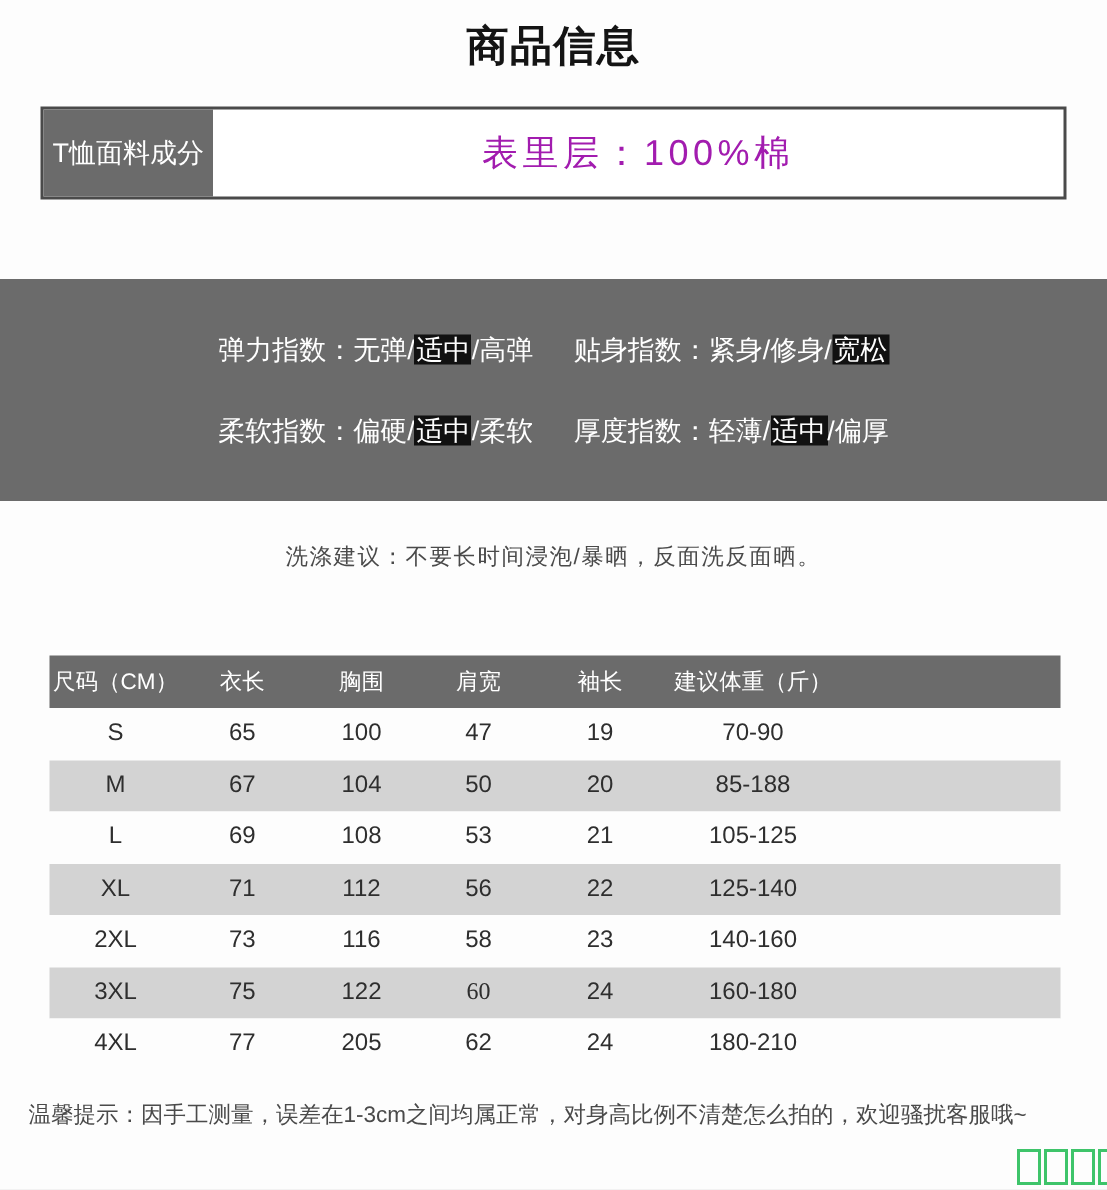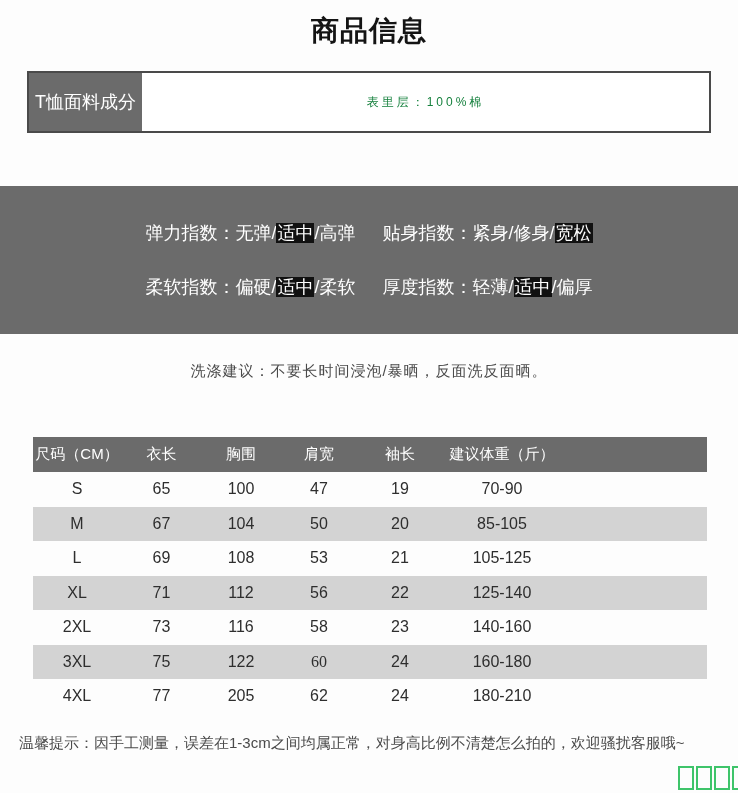--- a/index.html
+++ b/index.html
@@ -18,21 +18,21 @@
     border:2px solid var(--border_dark,#4a4a4a);box-sizing:border-box;
     display:flex;background:#fff;
   }
   .fabric-label{
     width:113px;background:var(--panel,#6b6b6b);color:#fff;
     display:flex;align-items:center;justify-content:center;
     font-size:18px;flex-shrink:0;
   }
   .fabric-value{
     flex:1;display:flex;align-items:center;justify-content:center;
-    font-size:12px;color:#15803d;letter-spacing:3px;
+    font-size:24px;color:#a21caf;letter-spacing:3px;
   }
   .indices{
     position:absolute;top:186px;left:0;width:738px;height:148px;
     background:var(--panel,#6b6b6b);
     display:flex;flex-direction:column;justify-content:center;gap:30px;
   }
   .indices-row{
     display:flex;justify-content:center;gap:27px;
     color:#fff;font-size:18px;line-height:24px;
   }
@@ -111,21 +111,21 @@
           <div class="t-cell" style="width: 84px;">19</div>
           <div class="t-cell" style="width: 120px;">70-90</div>
           <div class="t-fill"></div>
         </div>
         <div class="t-row alt">
           <div class="t-cell" style="width: 88px;">M</div>
           <div class="t-cell" style="width: 81px;">67</div>
           <div class="t-cell" style="width: 78px;">104</div>
           <div class="t-cell" style="width: 78px;">50</div>
           <div class="t-cell" style="width: 84px;">20</div>
-          <div class="t-cell" style="width: 120px;">85-105</div>
+          <div class="t-cell" style="width: 120px;">85-188</div>
           <div class="t-fill"></div>
         </div>
         <div class="t-row">
           <div class="t-cell" style="width: 88px;">L</div>
           <div class="t-cell" style="width: 81px;">69</div>
           <div class="t-cell" style="width: 78px;">108</div>
           <div class="t-cell" style="width: 78px;">53</div>
           <div class="t-cell" style="width: 84px;">21</div>
           <div class="t-cell" style="width: 120px;">105-125</div>
           <div class="t-fill"></div>

